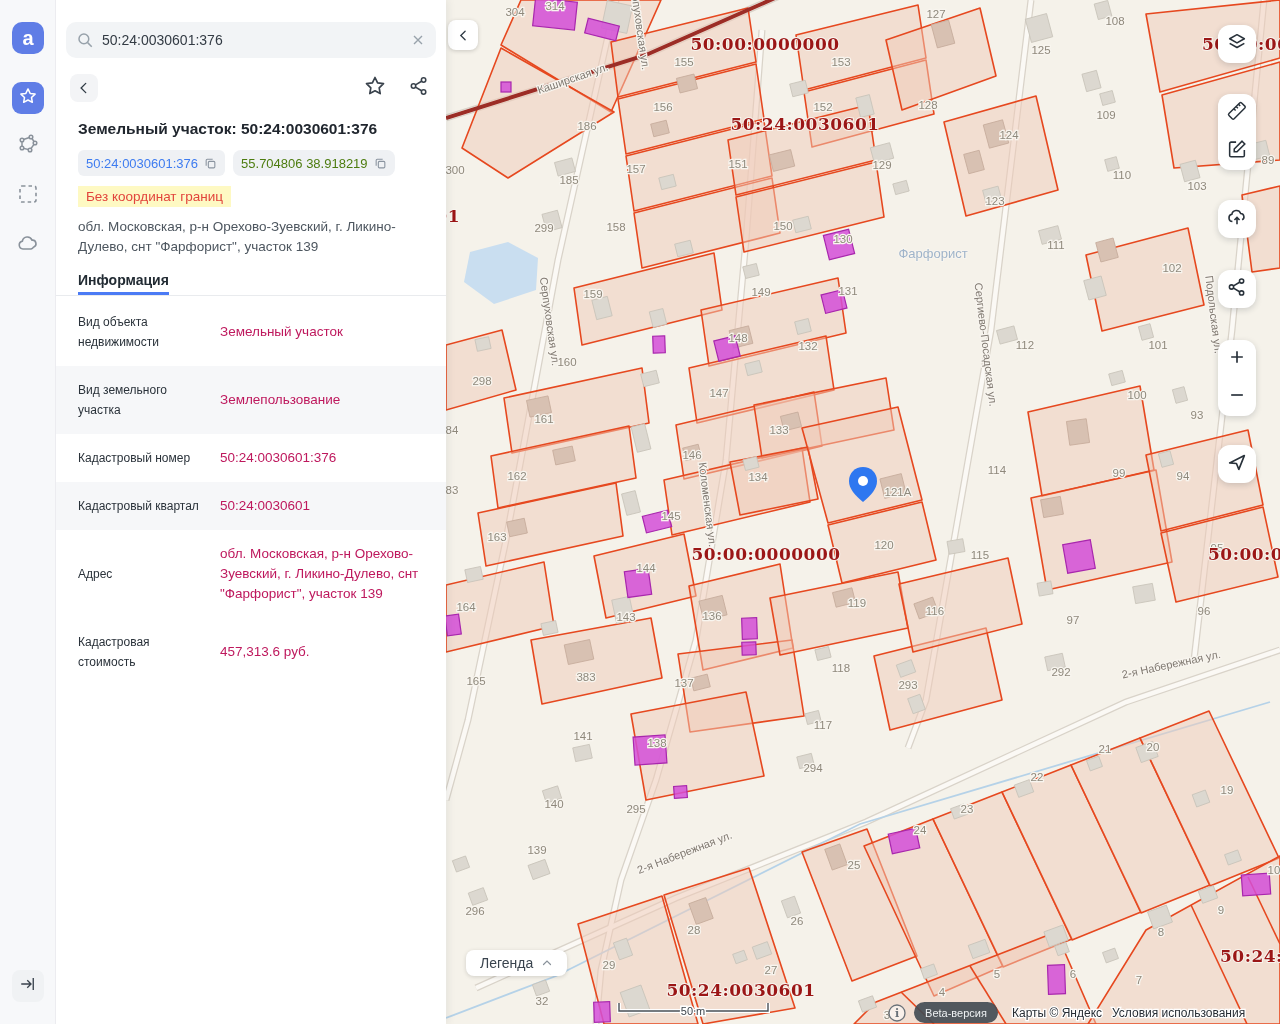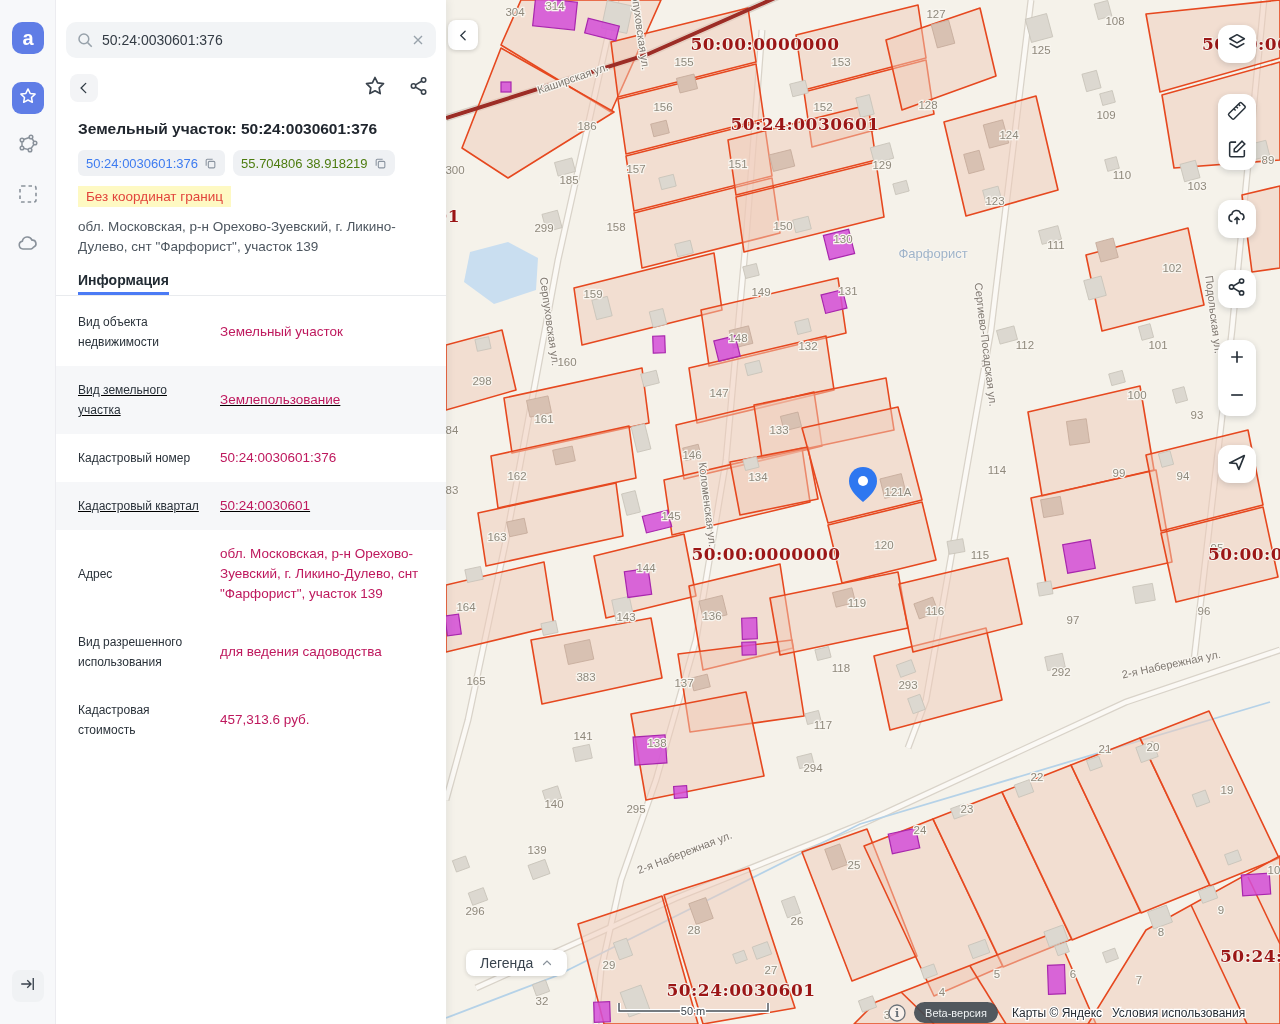--- a/index.html
+++ b/index.html
@@ -40,21 +40,21 @@
   .chip.link { color:#3e7cf0; }
   .chip.gray { color:#4d7c0f;border-radius:8px; }
   .badge { margin:10px 22px 0 22px; display:inline-block; background:#fef9c3; color:#e2443c;
     font-size:13.5px; border-radius:0; padding:3px 8px; }
   .addr { margin:10px 22px 0 22px; font-size:13.5px; line-height:20px; color:#4d565f; width:340px; }
   .tabs { margin:14px 0 0 0; border-bottom:1px solid #e9ebee; padding-left:22px; }
   .tab { display:inline-block; font-size:14px; font-weight:bold; color:#222b33;
     padding-bottom:4px; border-bottom:3px solid #4b7bf5; cursor:pointer; }
   .itable { margin-top:2px; }
   .irow { display:flex; align-items:center; padding:14px 14px 14px 22px; }
-  .irow.shaded { background:#f6f7f9;text-decoration:underline; }
+  .irow.shaded { background:#f6f7f9; }
   .irow .lbl { width:126px; margin-right:16px; font-size:12px; line-height:20px; color:#2a323a; }
   .irow .val { flex:1; font-size:13.5px; line-height:20px; color:#be185d; }
 
   
   .map { position:relative; flex:1; height:100%; background:#f5f2ea; overflow:hidden; }
   .map svg.base { position:absolute; left:0; top:0; }
   .collapse-btn { position:absolute; left:2px; top:20px; width:30px; height:30px; background:#fff;
     border-radius:8px; box-shadow:0 1px 4px rgba(0,0,0,.18); display:flex; align-items:center;
     justify-content:center; cursor:pointer; z-index:5; }
   .ctl { position:absolute; right:24px; width:38px; background:#fff; border-radius:12px;
@@ -214,24 +214,20 @@
           <div class="lbl">Кадастровый номер</div>
           <div class="val">50:24:0030601:376</div>
         </div>
         <div class="irow shaded">
           <div class="lbl">Кадастровый квартал</div>
           <div class="val">50:24:0030601</div>
         </div>
         <div class="irow">
           <div class="lbl">Адрес</div>
           <div class="val">обл. Московская, р-н Орехово-Зуевский, г. Ликино-Дулево, снт "Фарфорист", участок 139</div>
-        </div>
-        <div class="irow">
-          <div class="lbl">Вид разрешенного использования</div>
-          <div class="val">для ведения садоводства</div>
         </div>
         <div class="irow">
           <div class="lbl">Кадастровая стоимость</div>
           <div class="val">457,313.6 руб.</div>
         </div>
       </div>
   </div>
 
   <div class="map">
     <svg id="map-svg" class="base" width="834" height="1024" viewBox="0 0 834 1024">

